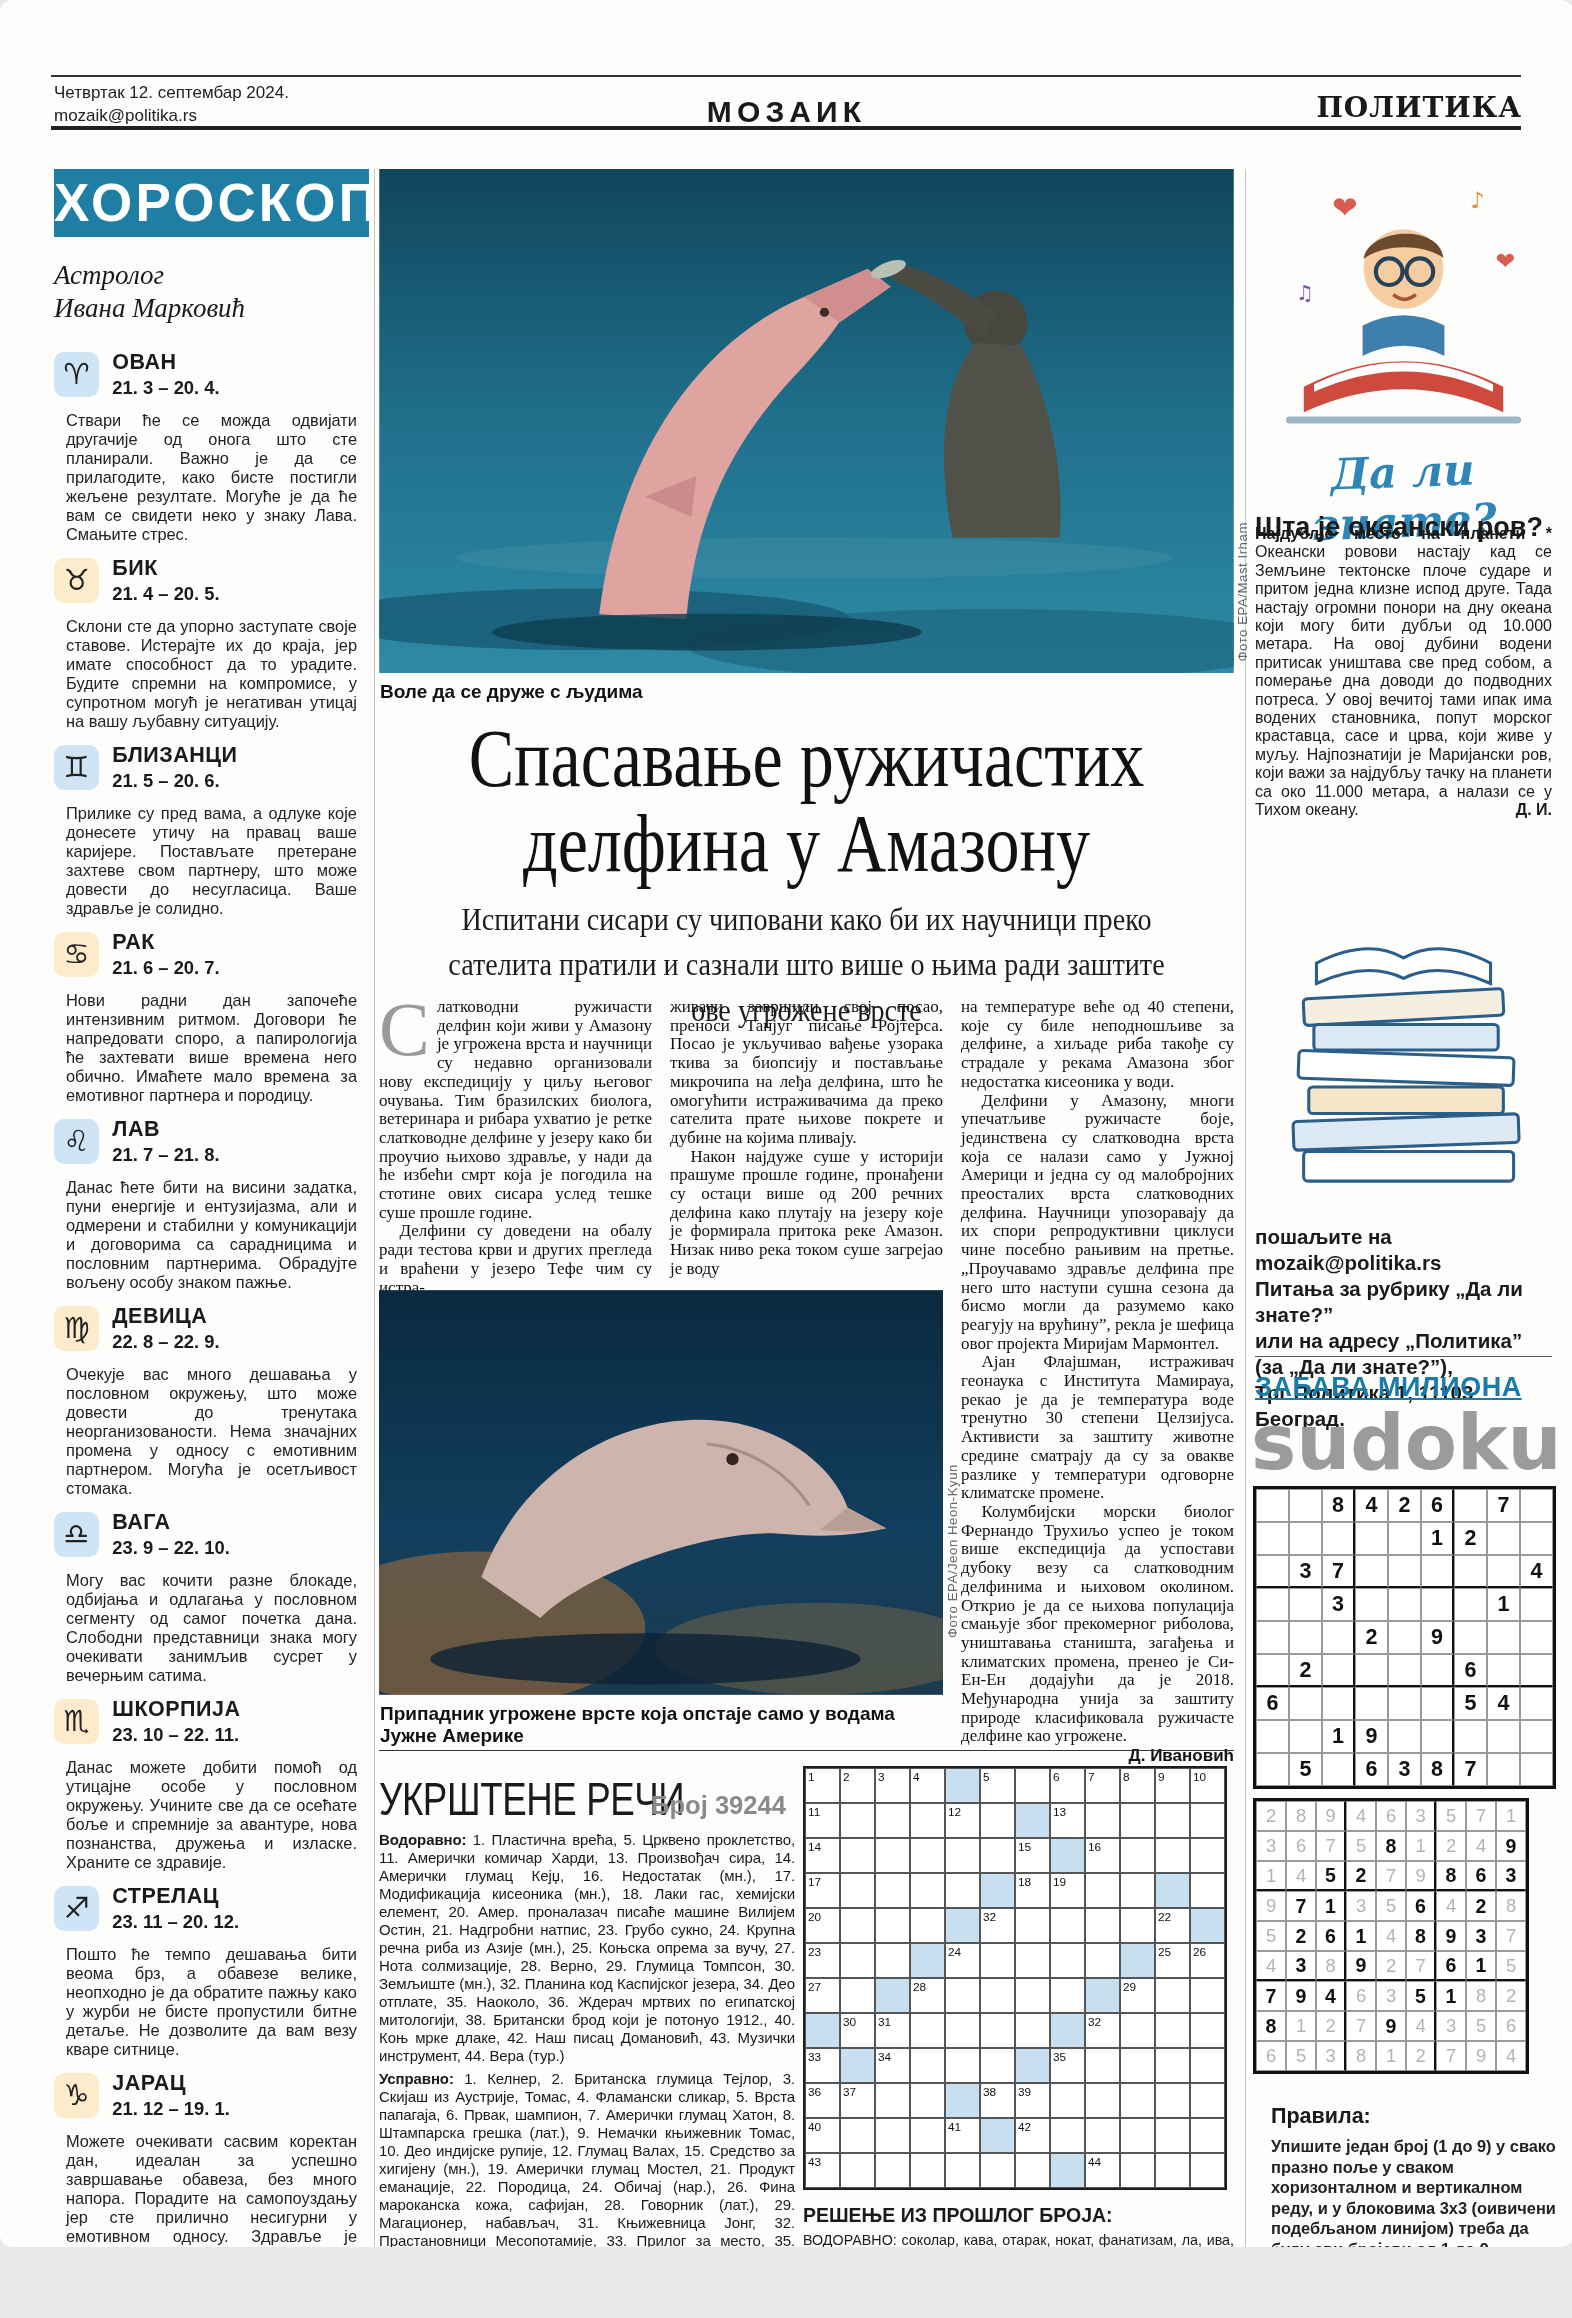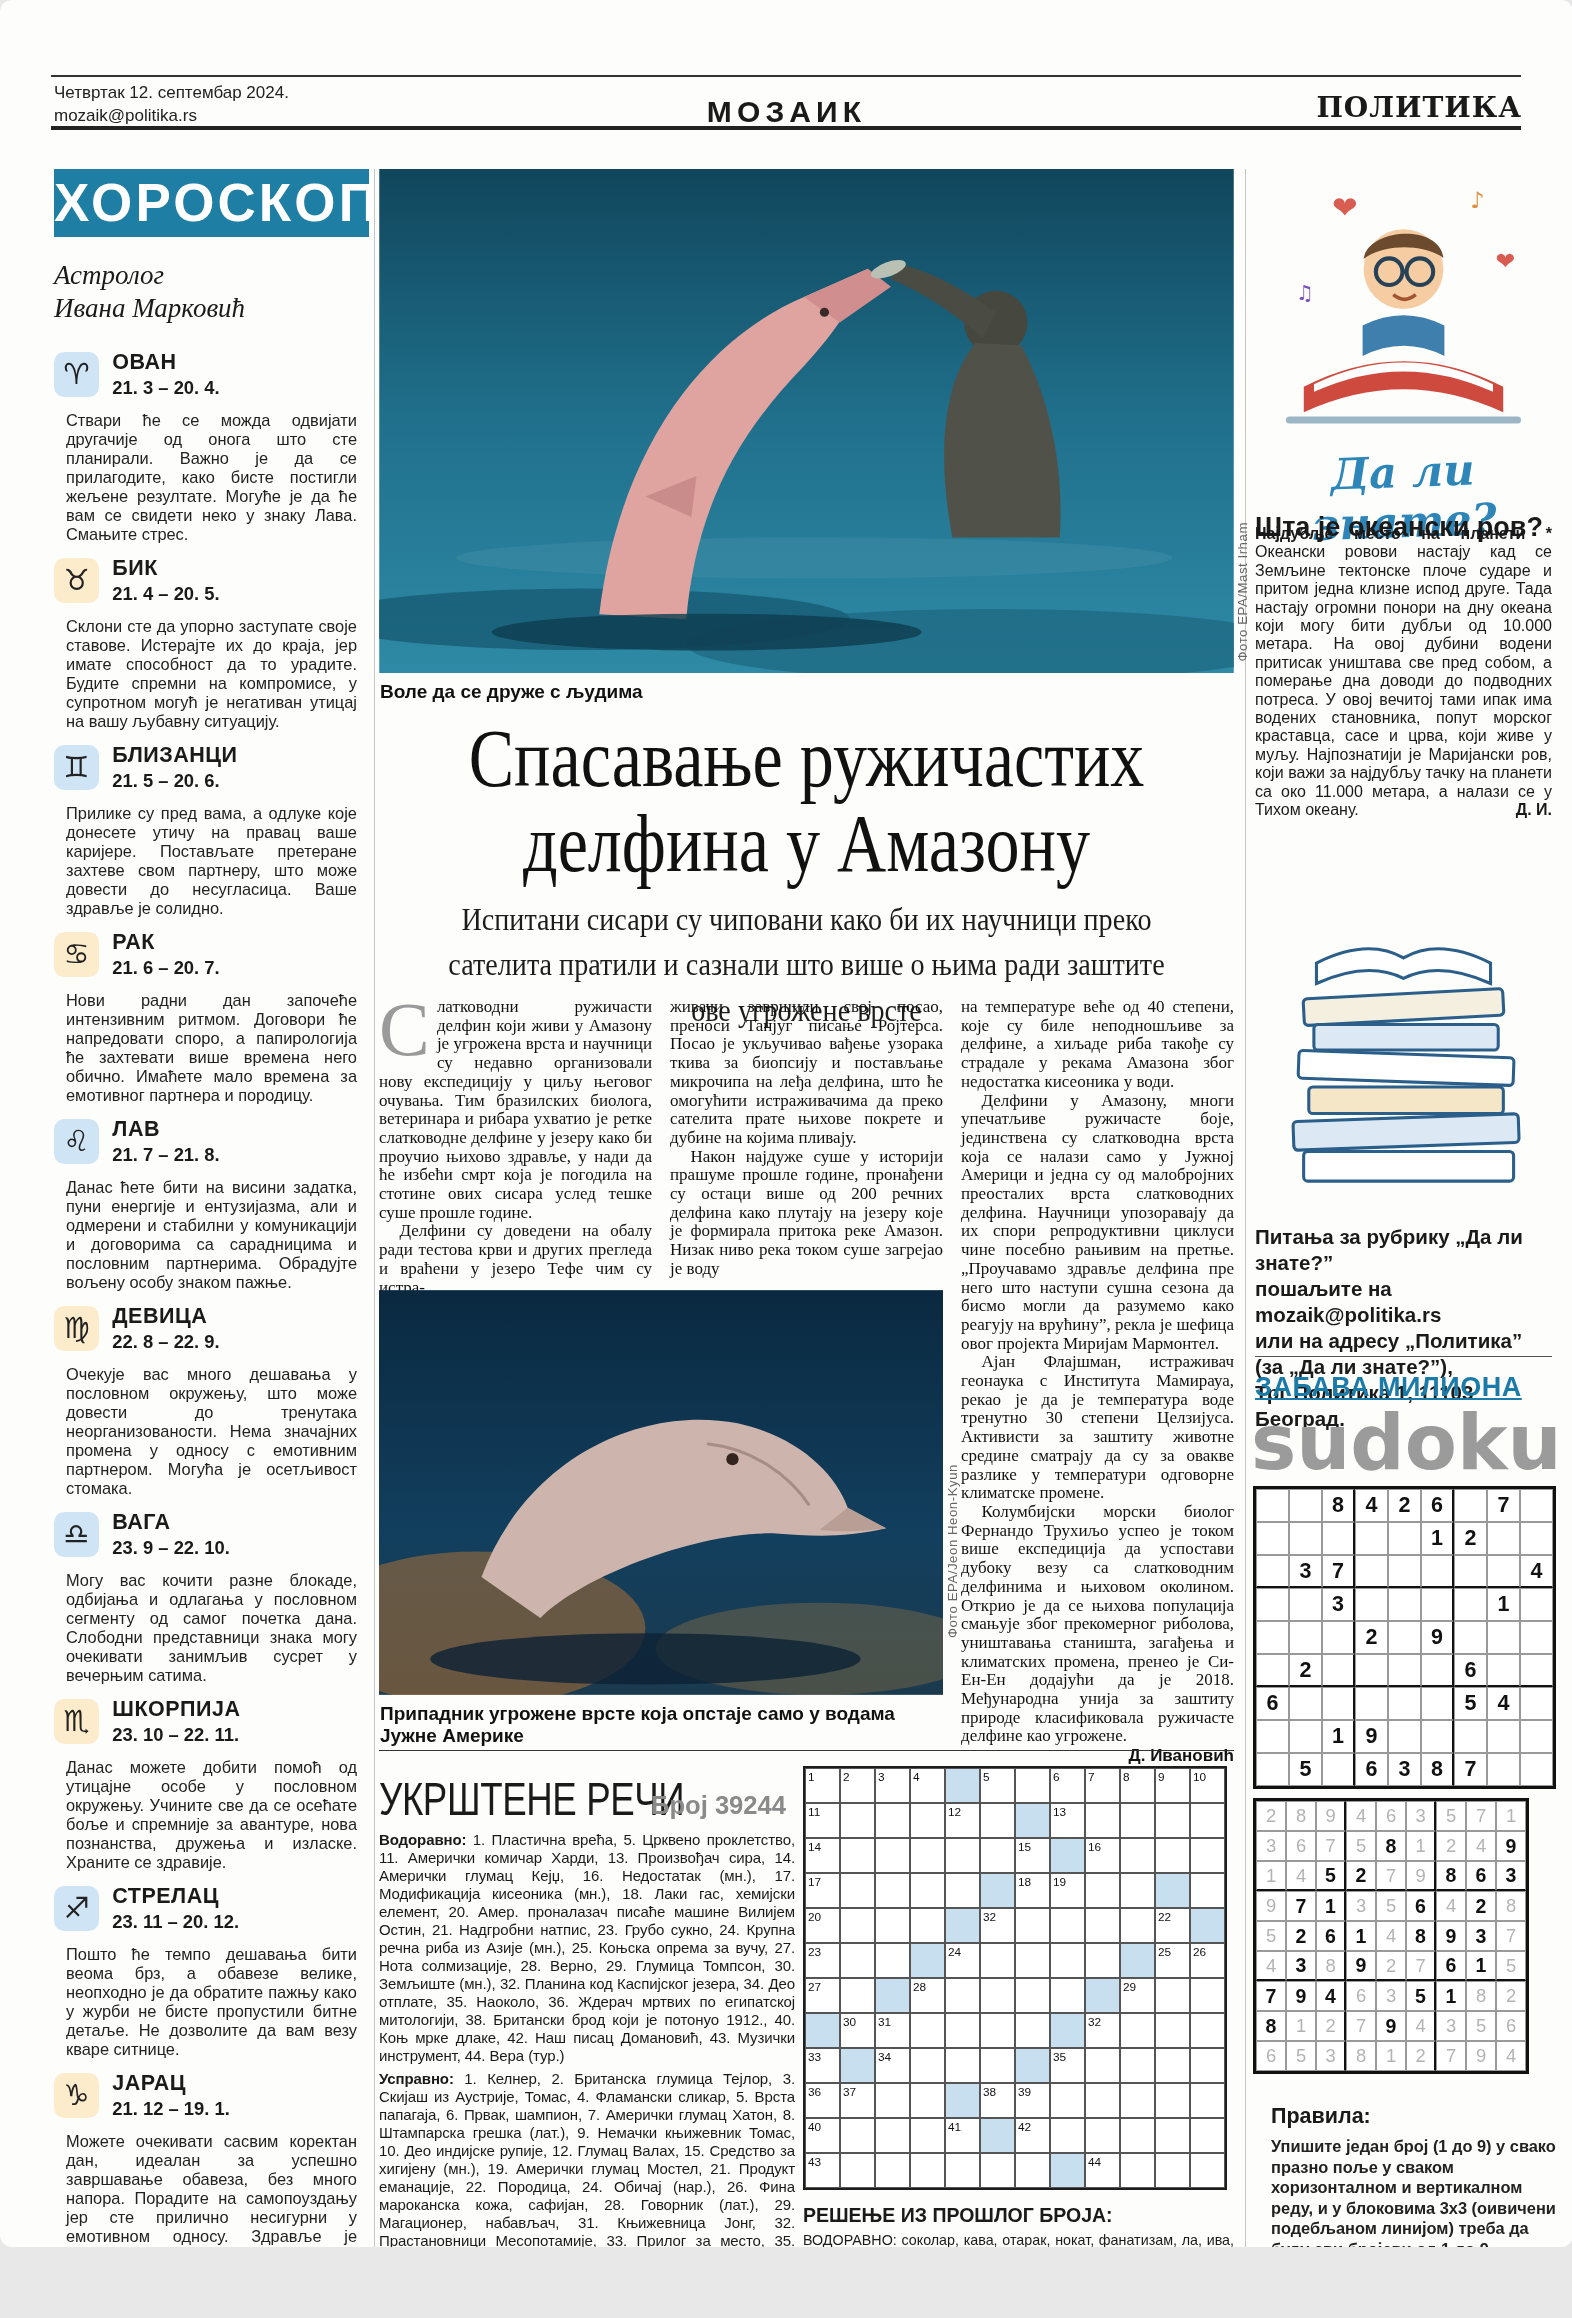--- a/index.html
+++ b/index.html
@@ -577,22 +577,22 @@
         <rect x="115" y="270" width="360" height="50" rx="8" fill="#dce9f4"></rect>
         <rect x="85" y="328" width="420" height="54" rx="8" fill="#ffffff" transform="rotate(2 295 355)"></rect>
         <rect x="105" y="392" width="380" height="52" rx="8" fill="#f5e6c8"></rect>
         <rect x="75" y="452" width="440" height="56" rx="8" fill="#dce9f4" transform="rotate(-2 295 480)"></rect>
         <rect x="95" y="518" width="410" height="58" rx="8" fill="#ffffff"></rect>
       </g>
     </svg>
   </div>
 
   <div class="abs pitanja">
+    <div>пошаљите на mozaik@politika.rs</div>
     <div>Питања за рубрику „Да ли знате?”</div>
-    <div>пошаљите на mozaik@politika.rs</div>
     <div>или на адресу „Политика”</div>
     <div>(за „Да ли знате?”),</div>
     <div>Трг Политика 1, 11103 Београд.</div>
   </div>
   <div class="abs rdiv" style="top:1356px;"></div>
 
   <div class="abs zabava">ЗАБАВА МИЛИОНА</div>
   <div class="abs sudlogo">
     <span>su</span>
       <span class="bar"></span>

